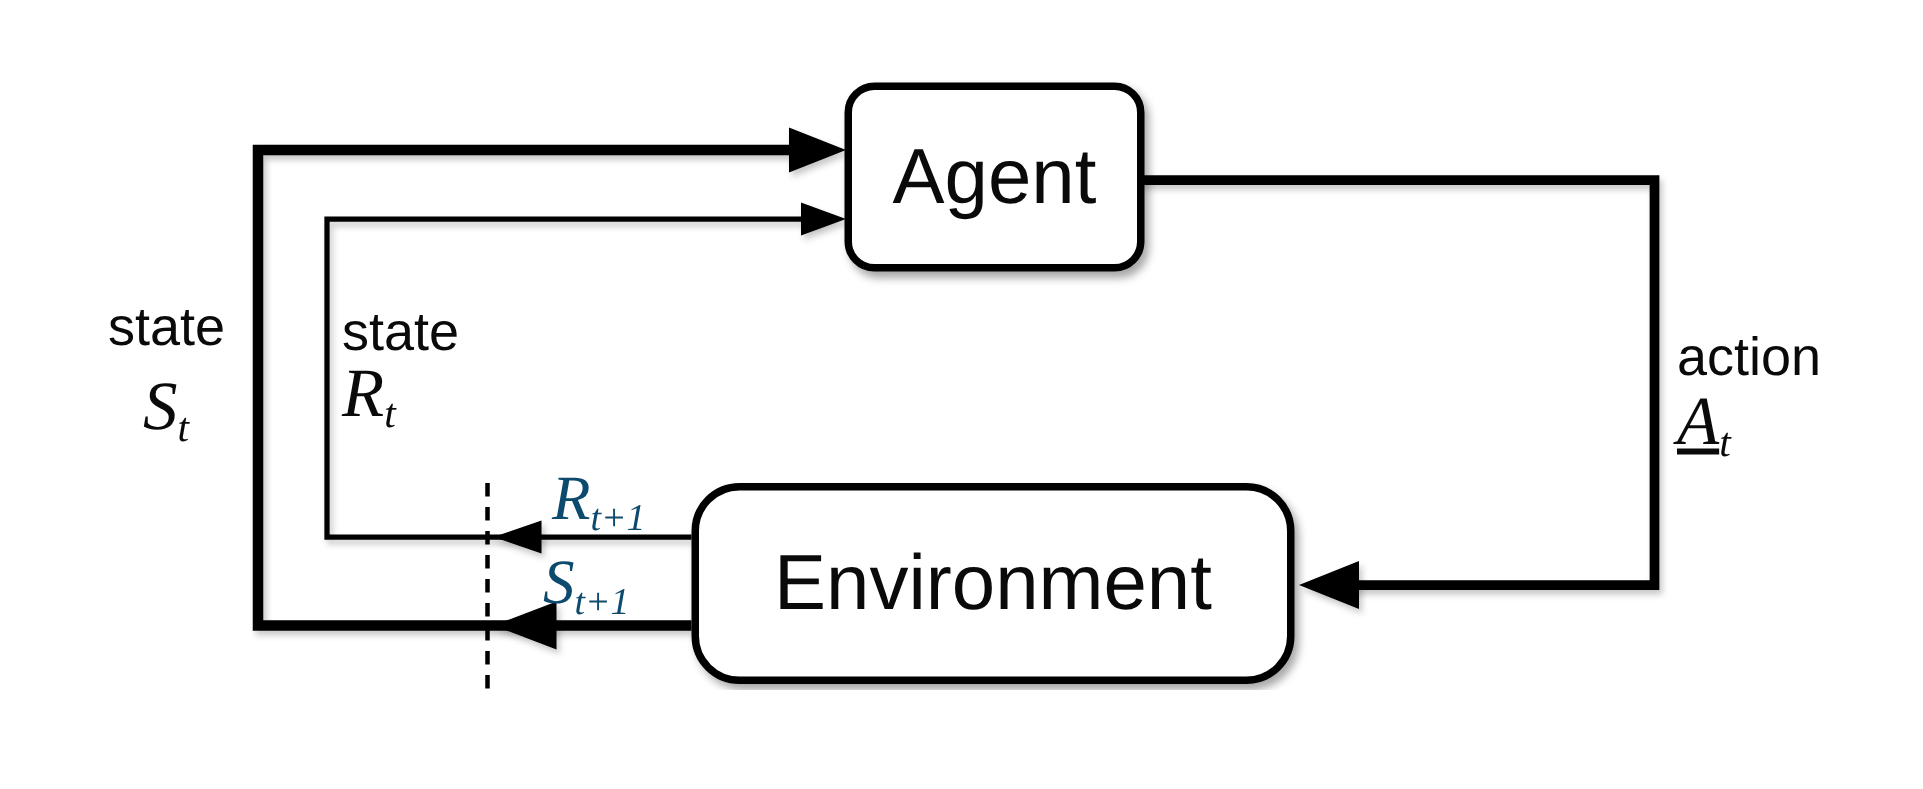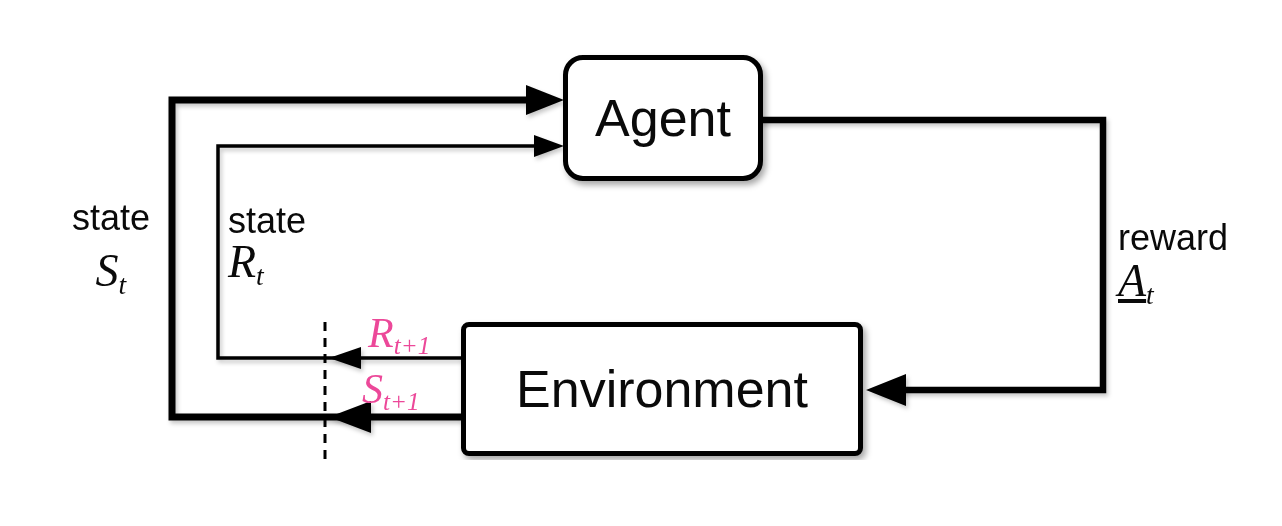--- a/index.html
+++ b/index.html
@@ -37,21 +37,21 @@
   }
   .node-agent {
     left: 563px; top: 55px;
     width: 190px; height: 116px;
     border-radius: 20px;
     font-size: 52px;
   }
   .node-env {
     left: 461px; top: 322px;
     width: 392px; height: 124px;
-    border-radius: 8px;
+    border-radius: 32px;
     font-size: 52px;
   }
   .lbl {
     position: absolute;
     color: #0a0a0a;
     line-height: 1.0;
   }
   .word {
     font-size: 36px;
     font-family: "Liberation Sans", sans-serif;
@@ -66,21 +66,21 @@
     font-style: italic;
     vertical-align: -0.28em;
     letter-spacing: 0.02em;
   }
   .lbl-state { left: 56px; top: 200px; width: 110px; text-align: center; }
   .lbl-state .sym { display: inline-block; margin-top: 12px; }
   .lbl-reward { left: 228px; top: 203px; text-align: left; }
   .lbl-reward .sym { display: inline-block; }
   .lbl-action { left: 1118px; top: 220px; text-align: left; }
   .lbl-action .sym { display: inline-block; margin-top: 2px; text-decoration: underline; }
-  .lbl-next { font-family: "Liberation Serif", serif; font-style: italic; font-size: 42px; color: #ec4899; }
+  .lbl-next { font-family: "Liberation Serif", serif; font-style: italic; font-size: 42px; color: #0c4a6e; }
   .lbl-next .sub { font-size: 0.6em; vertical-align: -0.28em; }
   .lbl-rnext { left: 368px; top: 312px; }
   .lbl-snext { left: 362px; top: 368px; text-align: center; }
 </style>
 </head>
 <body>
 
 <div class="stage">
 
   <svg class="wires" viewBox="0 0 1282 526">
@@ -112,21 +112,21 @@
     <div class="word">state</div>
     <div class="sym"><span>S</span><span class="sub">t</span></div>
   </div>
 
   <div class="lbl lbl-reward">
     <div class="word">state</div>
     <div class="sym"><span>R</span><span class="sub">t</span></div>
   </div>
 
   <div class="lbl lbl-action">
-    <div class="word">reward</div>
+    <div class="word">action</div>
     <div class="sym"><span>A</span><span class="sub">t</span></div>
   </div>
 
   <div class="lbl lbl-next lbl-rnext"><span>R</span><span class="sub">t+1</span></div>
 
   <div class="lbl lbl-next lbl-snext"><span>S</span><span class="sub">t+1</span></div>
 
 </div>
 
 </body></html>

